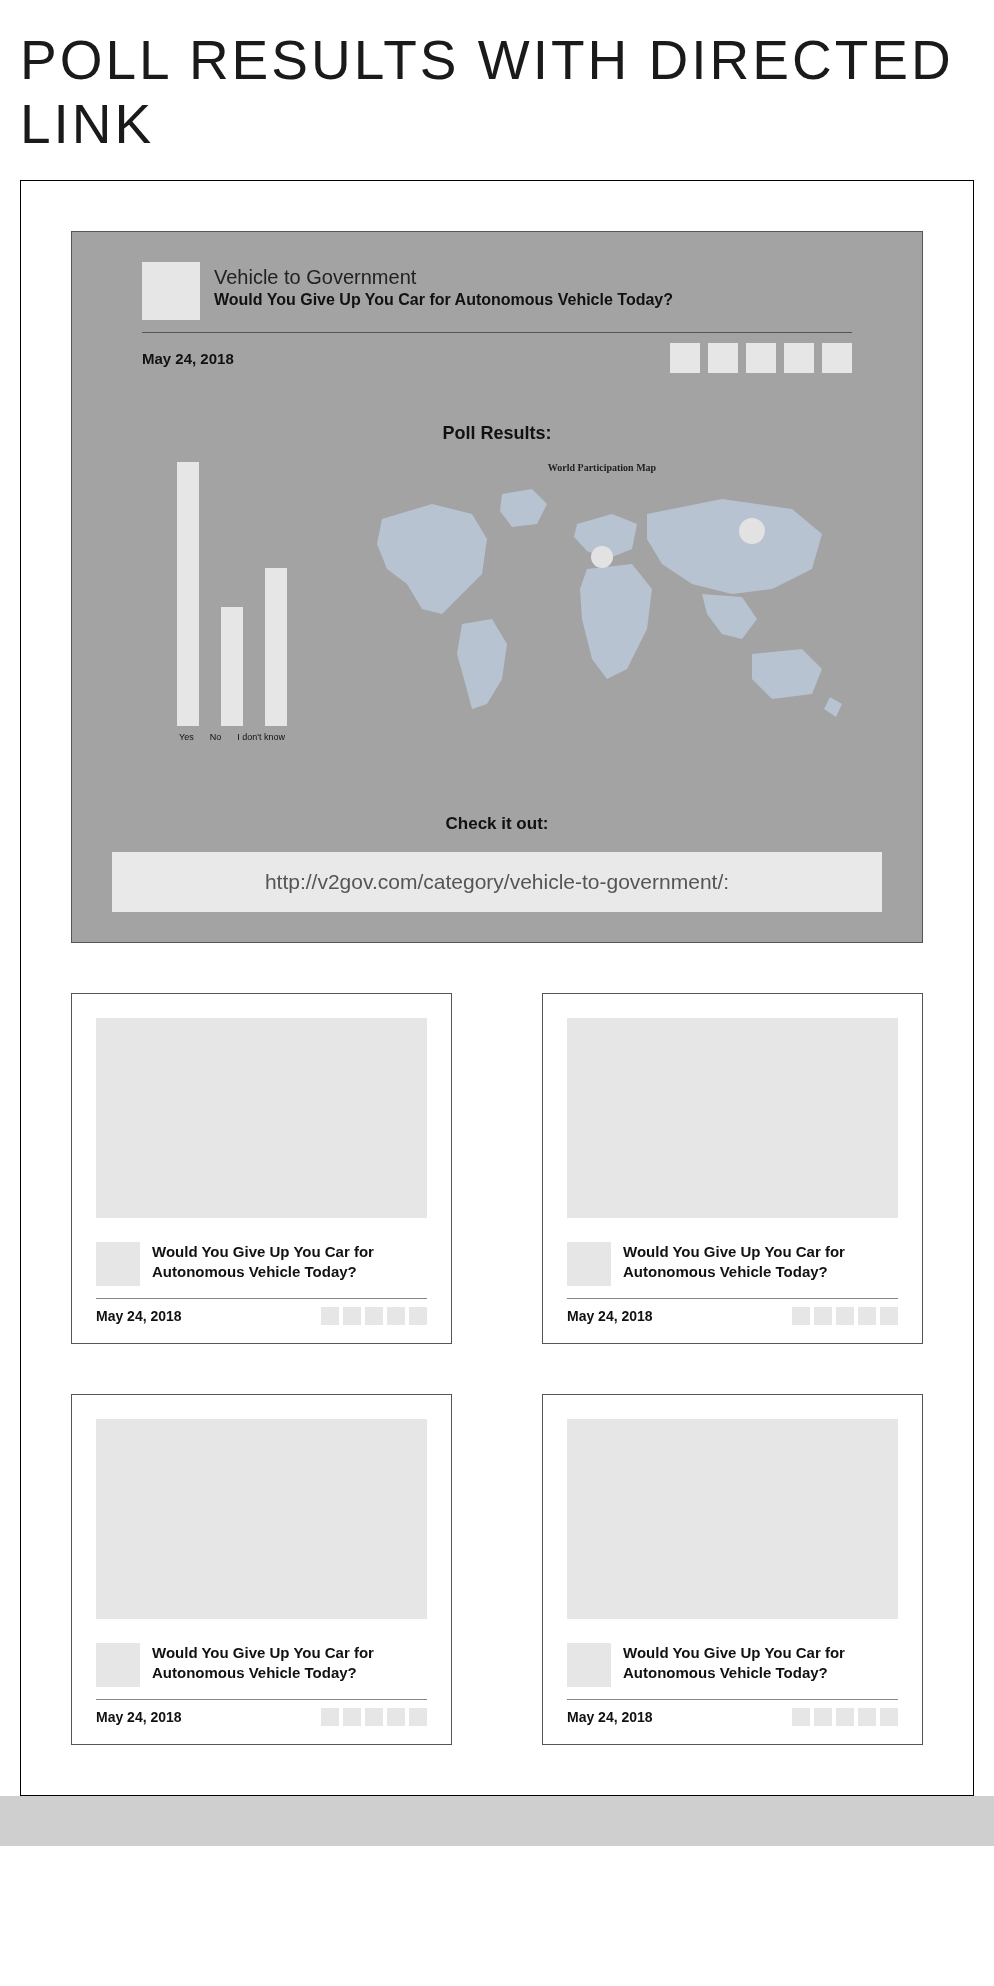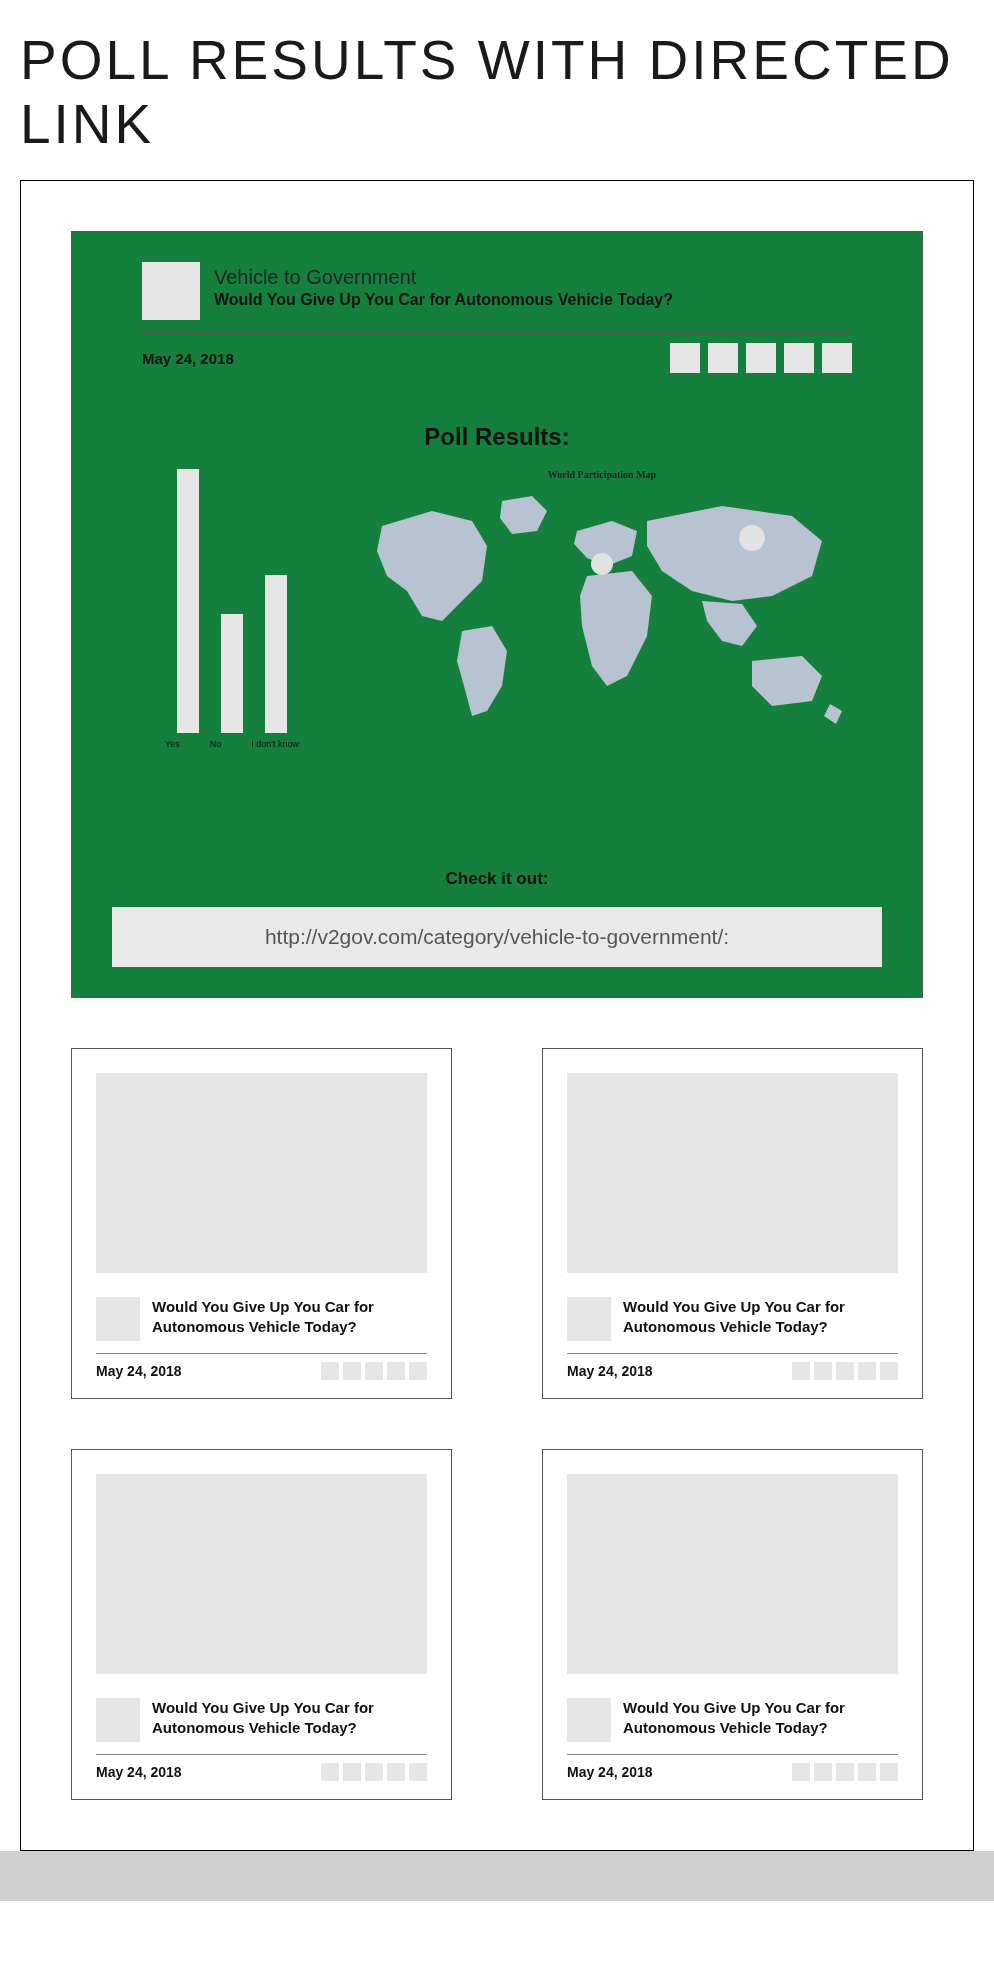--- a/index.html
+++ b/index.html
@@ -22,21 +22,21 @@
     margin: 0 20px 0 20px;
     border: 1px solid #000;
     padding: 50px 50px 50px 50px;
     background: #fff;
   }
 
   
   .main-card {
     border: 1px solid #555;
     padding: 30px 40px 30px 40px;
-    background: #15803d;
+    background: #a3a3a3;
   }
   .main-header-row {
     display: flex;
     align-items: flex-start;
     gap: 14px;
     padding-left: 30px;
   }
   .avatar-box {
     width: 58px;
     height: 58px;
@@ -76,21 +76,21 @@
     display: flex;
     gap: 8px;
   }
   .share-boxes .sbox {
     width: 30px;
     height: 30px;
     background: #e6e6e6;
   }
   .poll-results-title {
     text-align: center;
-    font-size: 24px;
+    font-size: 18px;
     font-weight: 700;
     margin: 50px 0 18px 0;
   }
   .results-row {
     display: flex;
     align-items: flex-start;
     gap: 30px;
     padding: 0 30px;
   }
   .bar-chart {
@@ -106,21 +106,21 @@
     justify-content: center;
     gap: 22px;
   }
   .bar {
     width: 22px;
     background: #e6e6e6;
   }
   .bar-labels {
     display: flex;
     justify-content: center;
-    gap: 30px;
+    gap: 16px;
     margin-top: 6px;
     font-size: 9px;
     color: #111;
   }
   .bar-labels span {
     display: inline-block;
     text-align: center;
     white-space: nowrap;
   }
   .map-area {
@@ -137,21 +137,21 @@
   }
   .map-svg {
     width: 100%;
     height: 250px;
     display: block;
   }
   .check-it-out {
     text-align: center;
     font-size: 17px;
     font-weight: 700;
-    margin: 120px 0 18px 0;
+    margin: 72px 0 18px 0;
   }
   .link-box {
     background: #e9e9e9;
     text-align: center;
     padding: 18px 10px;
     font-size: 21px;
     color: #555;
     font-weight: 400;
   }
 

